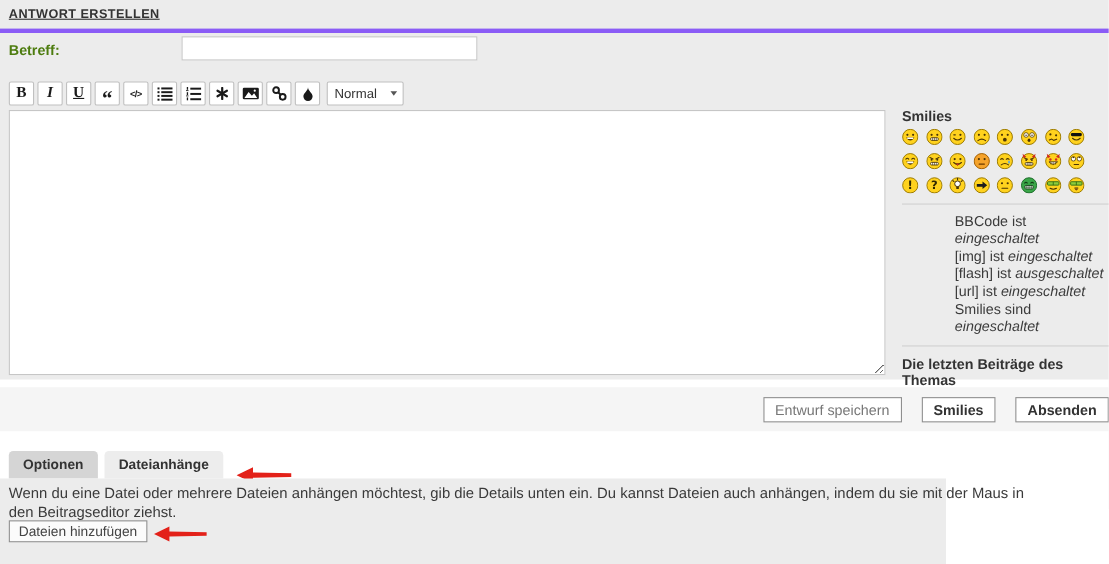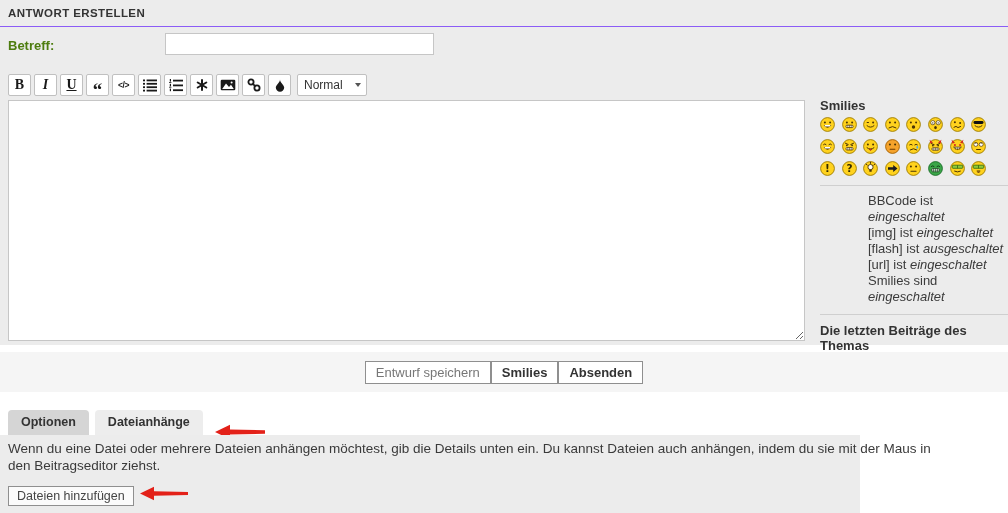--- a/index.html
+++ b/index.html
@@ -2,21 +2,21 @@
 <html><head>
 <meta charset="utf-8">
 <style>
   html,body{margin:0;padding:0;}
   body{
     width:1008px;height:513px;position:relative;overflow:hidden;
     background:#fff;font-family:"Liberation Sans",sans-serif;color:#333;
   }
   
   .section-top{position:absolute;left:0;top:0;width:1008px;height:345px;background:#ececec;}
-  .page-header{height:26px;border-bottom:1px solid #8b5cf6;display:flex;align-items:center;padding-left:8px;}
+  .page-header{height:26px;border-bottom:4px solid #8b5cf6;display:flex;align-items:center;padding-left:8px;text-decoration:underline;}
   .page-header h1{margin:0;font-size:11.5px;letter-spacing:.4px;font-weight:bold;color:#333;}
   .subject-row{position:absolute;left:0;top:33px;width:100%;}
   .subject-label{position:absolute;left:8px;top:5px;font-size:13px;font-weight:bold;color:#4d7c0f;}
   .subject-input{position:absolute;left:165px;top:0;width:259px;height:18px;border:1px solid #c6c6c6;background:#fff;font-size:13px;padding:1px 4px;outline:none;}
   
   .toolbar{position:absolute;left:8px;top:74px;display:flex;align-items:center;}
   .tb-btn{width:23px;height:22px;margin-right:3px;background:#fff;border:1px solid #c0c0c0;border-radius:2px;
     display:flex;align-items:center;justify-content:center;padding:0;cursor:pointer;color:#1a1a1a;}
   .g-serif{font-family:"Liberation Serif",serif;font-size:14px;font-weight:bold;line-height:1;}
   .g-i{font-style:italic;font-weight:bold;}
@@ -34,37 +34,37 @@
   .sidebar{position:absolute;left:820px;top:98px;width:188px;}
   .side-title{font-size:13px;font-weight:bold;color:#333;margin:0 0 4px 0;}
   .smiley-grid{display:grid;grid-template-columns:repeat(8,15px);grid-auto-rows:15px;column-gap:6.6px;row-gap:7px;}
   .smiley{width:15px;height:15px;display:block;cursor:pointer;}
   .side-sep{border:none;border-top:1px solid #cfcfcf;margin:9px 0 7px 0;}
   .bb-line{font-size:13px;color:#3b3b3b;line-height:16px;margin-left:48px;}
   .bb-line i{color:#3b3b3b;}
   .last-posts{font-size:13px;font-weight:bold;color:#333;margin-top:8px;}
   
   .buttons-bar{position:absolute;left:0;top:352px;width:1008px;height:40px;background:#f5f5f5;
-    display:flex;align-items:center;justify-content:center;gap:0;}
+    display:flex;align-items:center;justify-content:flex-end;gap:18px;}
   .action-btn{height:23px;background:#fff;border:1px solid #8f8f8f;font-size:13px;padding:0 10px;
     font-family:"Liberation Sans",sans-serif;cursor:pointer;}
   .action-btn.secondary{color:#777;font-weight:normal;}
   .action-btn.primary{color:#333;font-weight:bold;}
   
   .tabs-row{position:absolute;left:8px;top:410px;display:flex;align-items:flex-end;}
   .tab{height:25px;line-height:25px;padding:0 13px;font-size:12.5px;font-weight:bold;color:#333;
     border-radius:4px 4px 0 0;margin-right:6px;cursor:pointer;}
   .tab.inactive{background:#d5d5d5;}
   .tab.active{background:#ededed;}
   .red-arrow{color:#e32119;display:inline-block;margin-left:6px;position:relative;top:4px;}
   .tabs-row .red-arrow{top:5px;}
   
   .attach-panel{position:absolute;left:0;top:435px;width:860px;height:78px;background:#ececec;}
   .attach-desc{position:absolute;left:8px;top:6px;width:938px;font-size:13.5px;color:#3a3a3a;line-height:16.5px;}
-  .attach-btn-row{position:absolute;left:8px;top:51px;display:flex;align-items:flex-start;}
+  .attach-btn-row{position:absolute;left:8px;top:38px;display:flex;align-items:flex-end;}
   .attach-btn{height:20px;background:#fbfbfb;border:1px solid #8f8f8f;font-size:12.5px;color:#444;
     padding:0 8px;font-family:"Liberation Sans",sans-serif;cursor:pointer;}
   .attach-btn-row .red-arrow{top:0;}
   svg{display:block;}
   .tb-btn svg{display:block;}
 </style>
 </head>
 <body>
 
 <div class="section-top">

